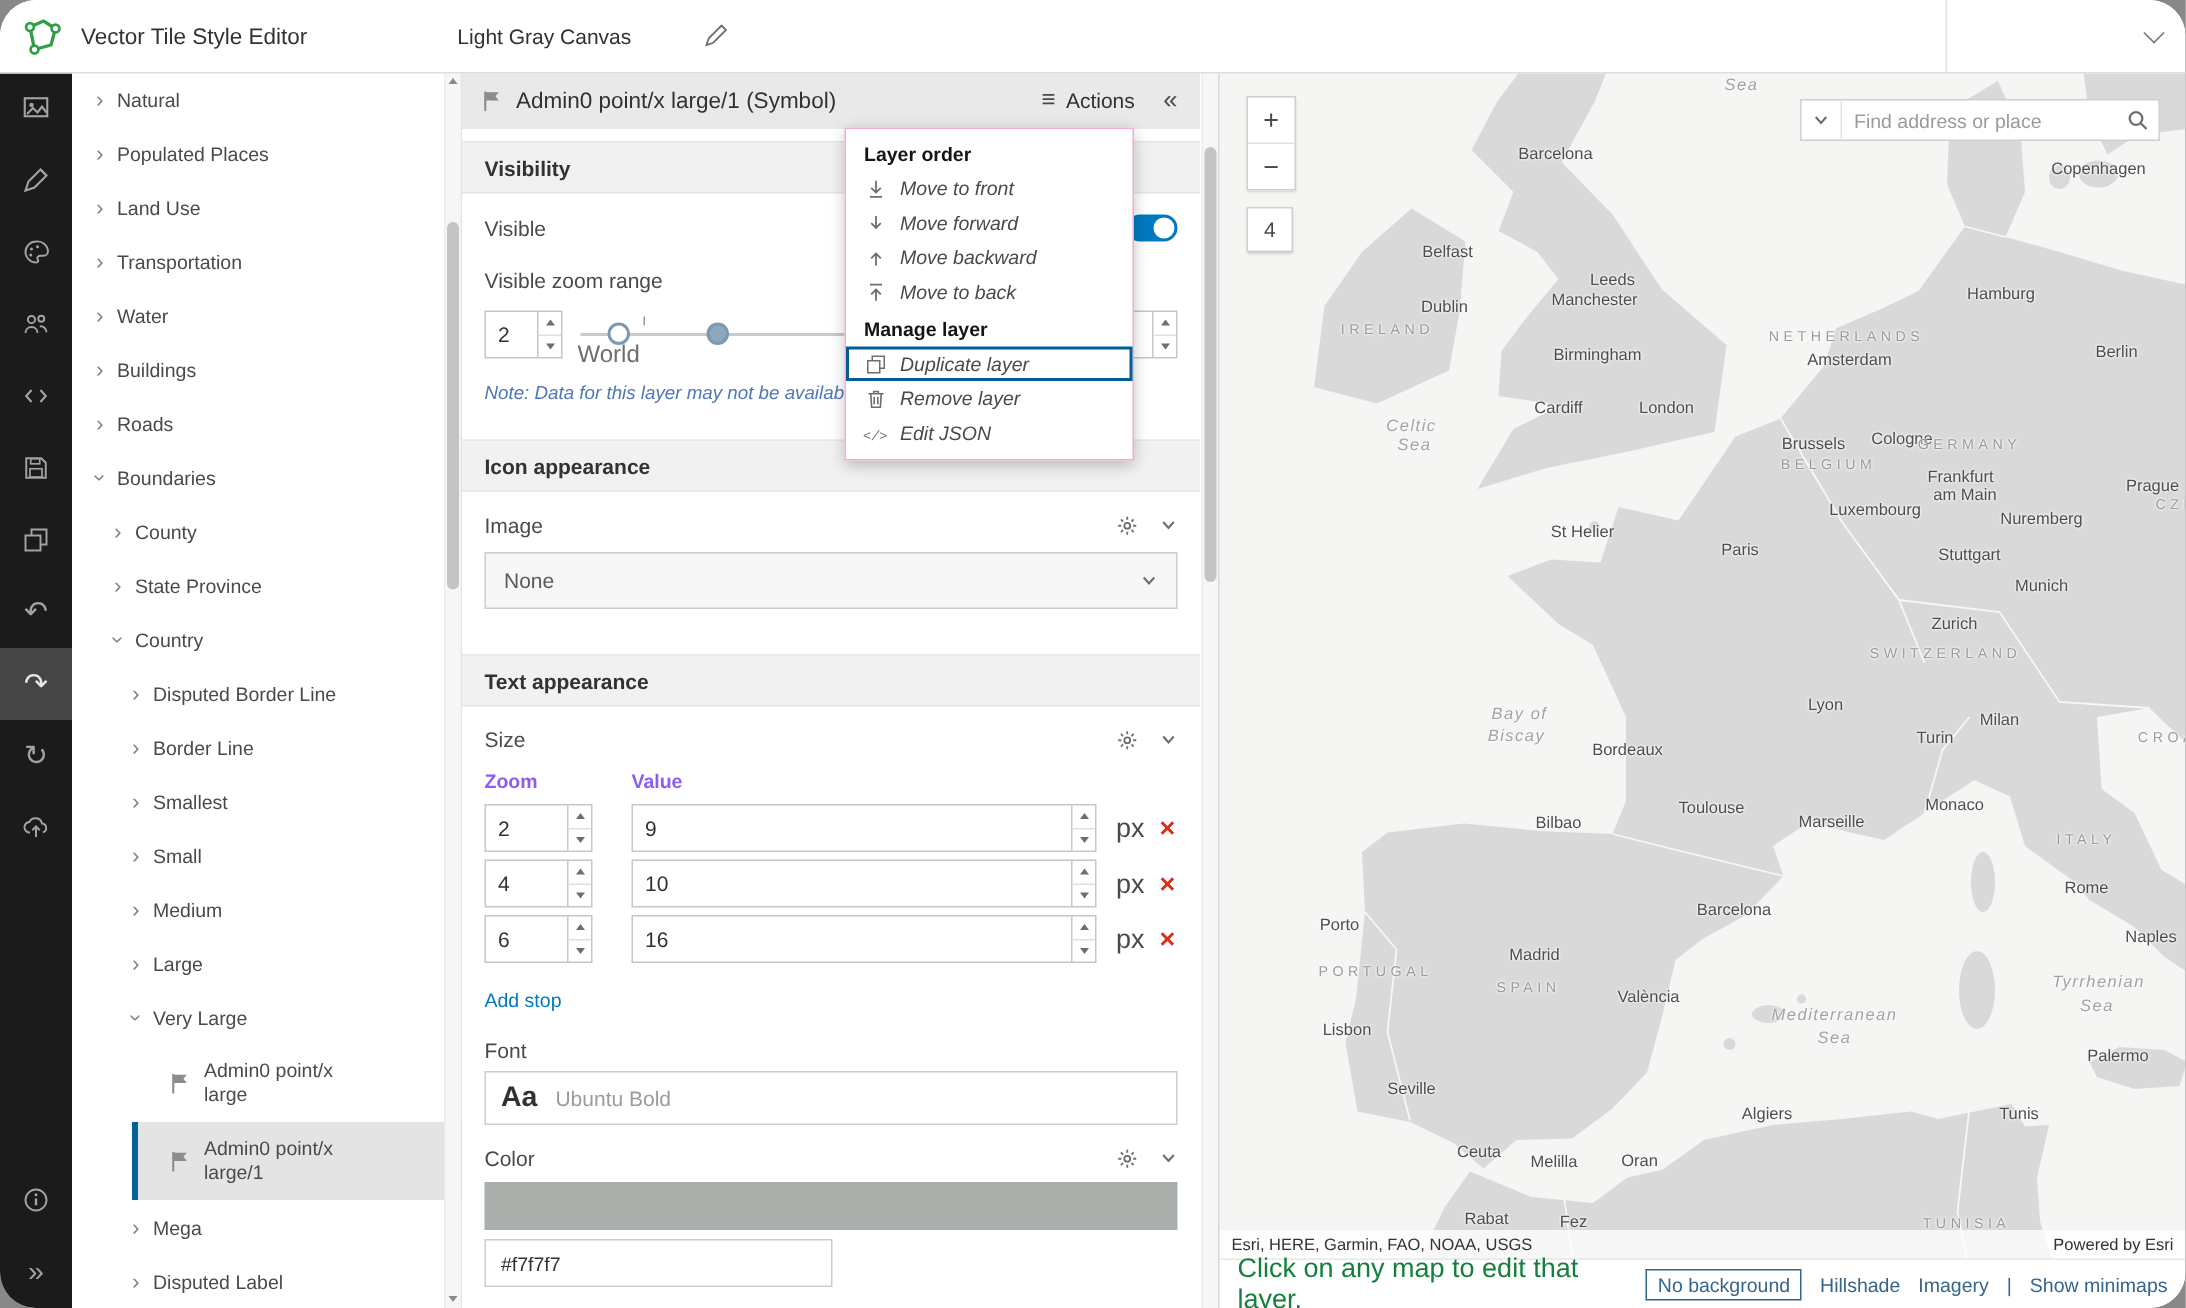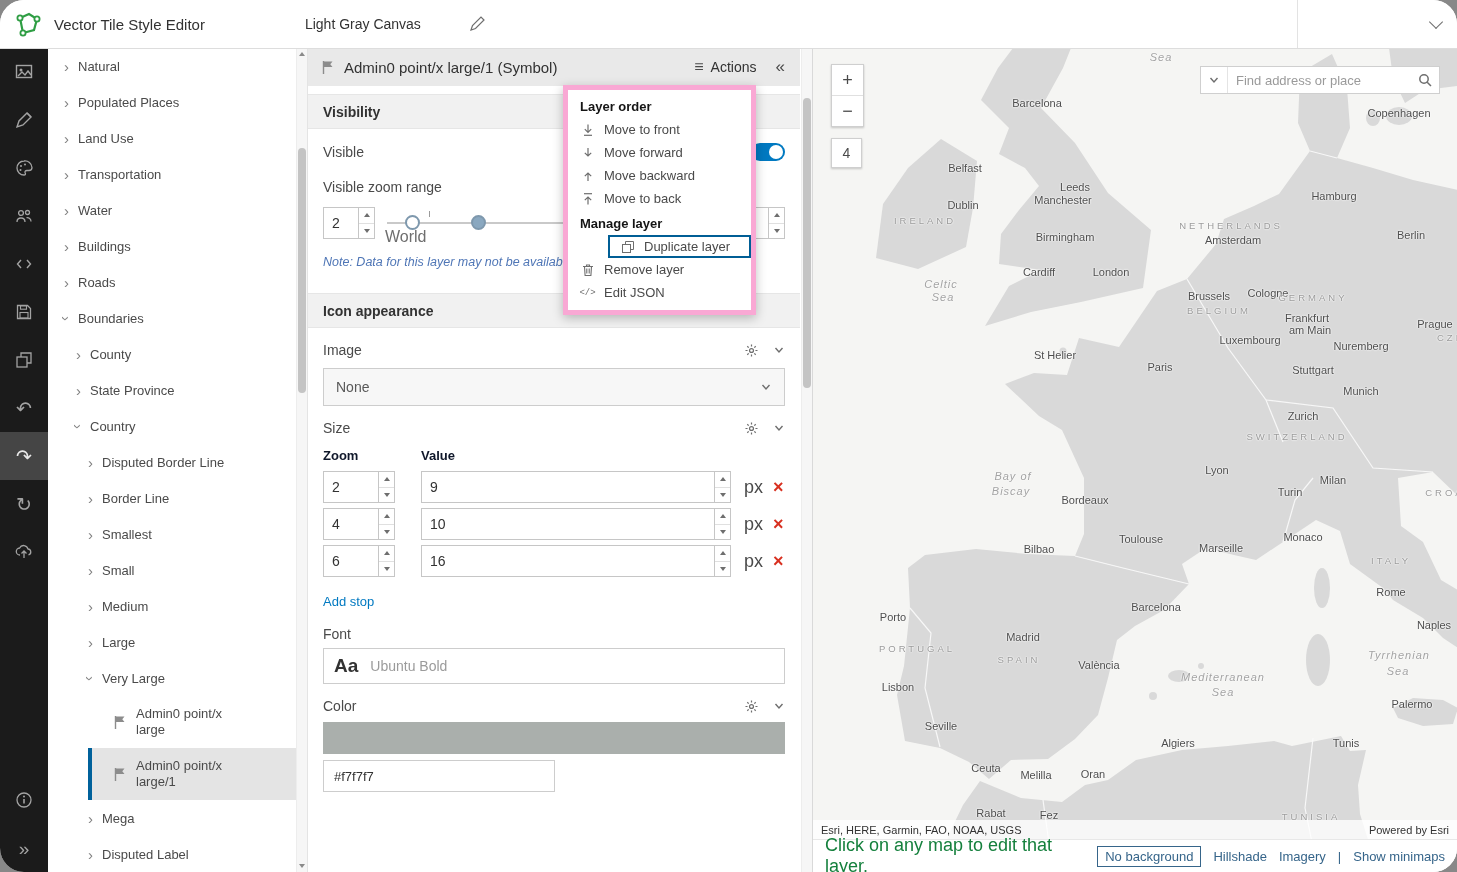--- a/index.html
+++ b/index.html
@@ -83,45 +83,45 @@
   .handle{position:absolute;top:8px;width:15px;height:15px;border-radius:50%;background:#fff;
           border:2px solid #7e98ad;box-sizing:border-box;cursor:pointer;}
   .handle.h2{background:#8aa8c0;}
   .tick{position:absolute;left:46px;top:4px;width:1px;height:6px;background:#9a9a9a;}
   .world{position:absolute;left:2px;top:21px;font-size:16px;color:#6e6e6e;}
   .note{padding:12px 15px 0;font-size:12.5px;font-style:italic;color:#4f76b6;}
   .ctrl-ics{display:flex;align-items:center;gap:14px;}
   .select{margin:10px 15px 0;height:38px;background:#f7f7f7;border:1px solid #cdcdcd;display:flex;align-items:center;
           justify-content:space-between;padding:0 12px;font-size:14px;color:#595959;cursor:pointer;box-sizing:border-box;}
   .size-table{padding:12px 15px 0;}
-  .sth{display:flex;font-size:13px;font-weight:bold;color:#0f172a;margin-bottom:8px;}
+  .sth{display:flex;font-size:13px;font-weight:bold;color:#8b5cf6;margin-bottom:8px;}
   .sth .c1{width:98px;}
   .stop-row{display:flex;align-items:center;margin-bottom:5px;}
   .px{margin:0 10px 0 13px;font-size:18px;color:#4a4a4a;}
   .del{color:#d83020;font-size:18px;font-weight:bold;cursor:pointer;line-height:1;}
   .add-stop{margin:12px 15px 0;font-size:13px;color:#0079c1;cursor:pointer;display:inline-block;}
   .font-label{padding:16px 15px 6px;font-size:14px;color:#4a4a4a;}
   .font-box{margin:0 15px;height:36px;border:1px solid #cdcdcd;background:#fff;display:flex;align-items:center;
             padding:0 10px;gap:10px;box-sizing:border-box;}
   .aa{font-size:19px;font-weight:bold;color:#323232;}
   .font-val{border:0;outline:0;font-size:14px;color:#9b9b9b;flex:1;font-family:inherit;background:transparent;}
   .color-ctrl{margin:8px 15px 0;display:flex;height:32px;}
   .color-input{width:232px;border:1px solid #cdcdcd;background:#fff;padding-left:10px;font-size:13px;color:#323232;
                outline:0;font-family:inherit;box-sizing:border-box;}
   .swatch{flex:1;background:#aaafac;}
   .halo-input{margin:6px 15px 0;width:232px;height:32px;border:1px solid #cdcdcd;background:#fff;padding-left:10px;
               font-size:13px;color:#323232;outline:0;font-family:inherit;box-sizing:border-box;display:block;}
 
   
-  .menu{position:absolute;left:563px;top:85px;width:193px;background:#fff;border:5px solid #f9a8d4;
+  .menu{position:absolute;left:563px;top:85px;width:193px;background:#fff;border:1px solid #f9a8d4;
         box-shadow:0 3px 10px rgba(0,0,0,.25);z-index:60;padding:3px 0 6px;box-sizing:border-box;}
   .mhead{padding:6px 12px 4px;font-size:13px;font-weight:bold;color:#151515;}
-  .mitem{display:flex;align-items:center;gap:9px;padding:4px 12px;font-size:13px;color:#4a4a4a;cursor:pointer;}
+  .mitem{display:flex;align-items:flex-end;gap:9px;padding:4px 12px;font-size:13px;color:#4a4a4a;cursor:pointer;font-style:italic;}
   .mitem .ic{width:15px;flex:0 0 auto;}
-  .mitem.focused{outline:2px solid #005e95;outline-offset:-2px;margin-left:40px;}
+  .mitem.focused{outline:2px solid #005e95;outline-offset:-2px;}
   .mono{font-family:"Liberation Mono",monospace;font-size:9px;color:#6e6e6e;}
 
   
   .map{position:absolute;top:48px;left:812px;right:0;bottom:0;background:#f5f5f3;overflow:hidden;border-left:1px solid #d9d9d9;}
   .map svg.land{position:absolute;left:0;top:0;}
   .mlabel{position:absolute;transform:translate(-50%,-50%);white-space:nowrap;z-index:2;
           text-shadow:0 0 2px #fff,0 0 2px #fff;}
   .mlabel.city{font-size:11px;color:#4e4e4e;}
   .mlabel.country{font-size:9.5px;color:#9b9b9b;letter-spacing:3px;}
   .mlabel.water{font-size:11px;color:#a3a3a3;font-style:italic;letter-spacing:1px;}
@@ -460,20 +460,21 @@
       </div>
       <div class="select">
         <span>None</span>
         <span class="ic chev">
             <svg width="12" height="12" viewBox="0 0 12 12">
               <path d="M2.5 4l3.5 4 3.5-4" fill="none" stroke="#6e6e6e" stroke-width="1.4"></path>
             </svg>
           </span>
       </div>
 
+      <div class="band mt30">Text appearance</div>
       <div class="field-row">
         <span class="lbl14">Size</span>
         <span class="ctrl-ics">
           <span class="ic gear">
               <svg width="15" height="15" viewBox="0 0 16 16">
                 <circle cx="8" cy="8" r="2.1" fill="none" stroke="#6e6e6e" stroke-width="1.3"></circle>
                 <path d="M8 1.6v2.2M8 12.2v2.2M1.6 8h2.2M12.2 8h2.2M3.5 3.5l1.5 1.5M11 11l1.5 1.5M12.5 3.5L11 5M5 11l-1.5 1.5" stroke="#6e6e6e" stroke-width="1.3"></path>
               </svg>
             </span>
           <span class="ic chev">

